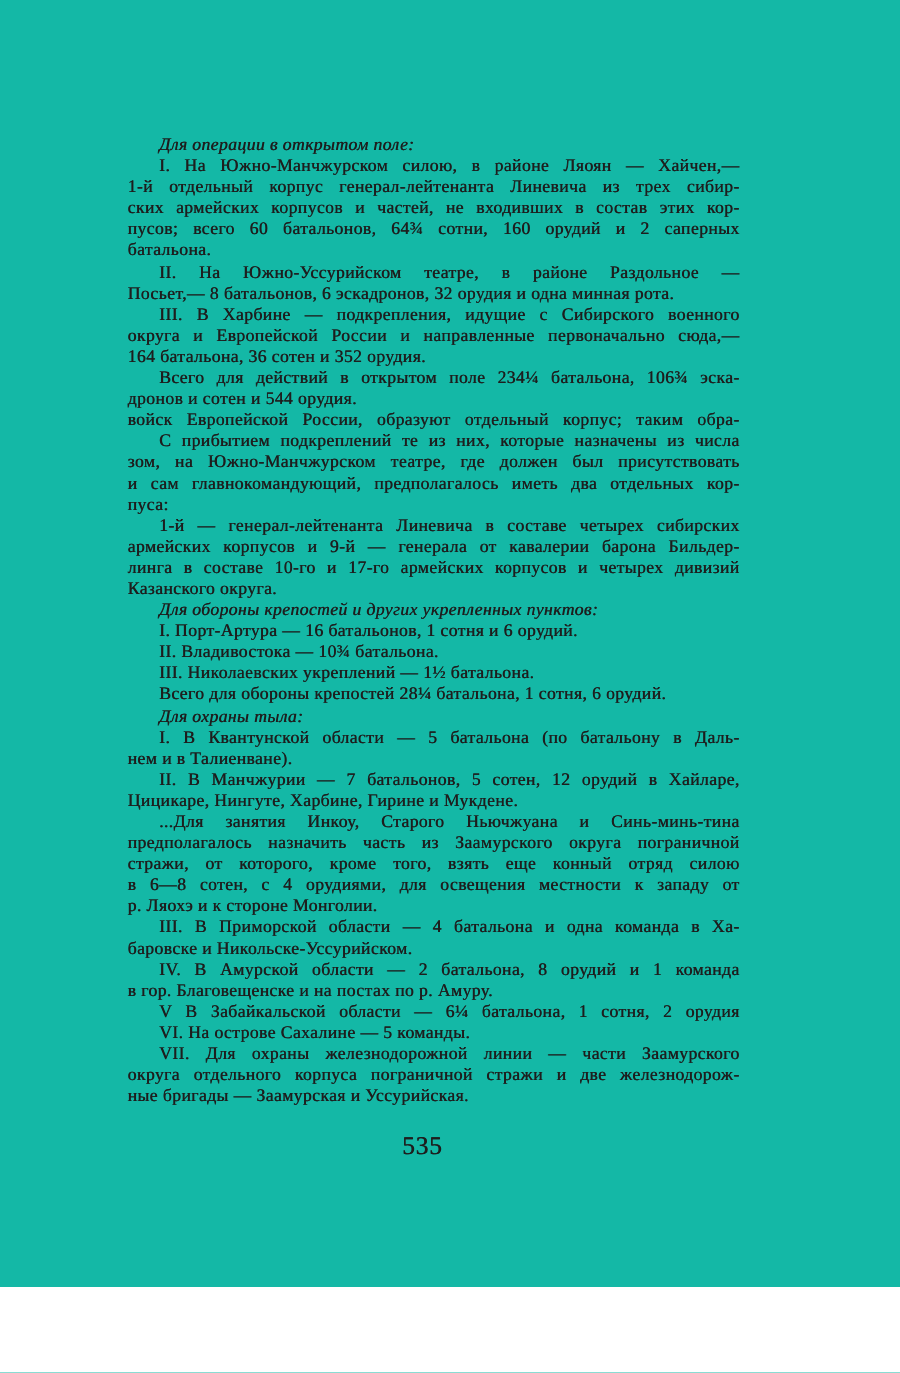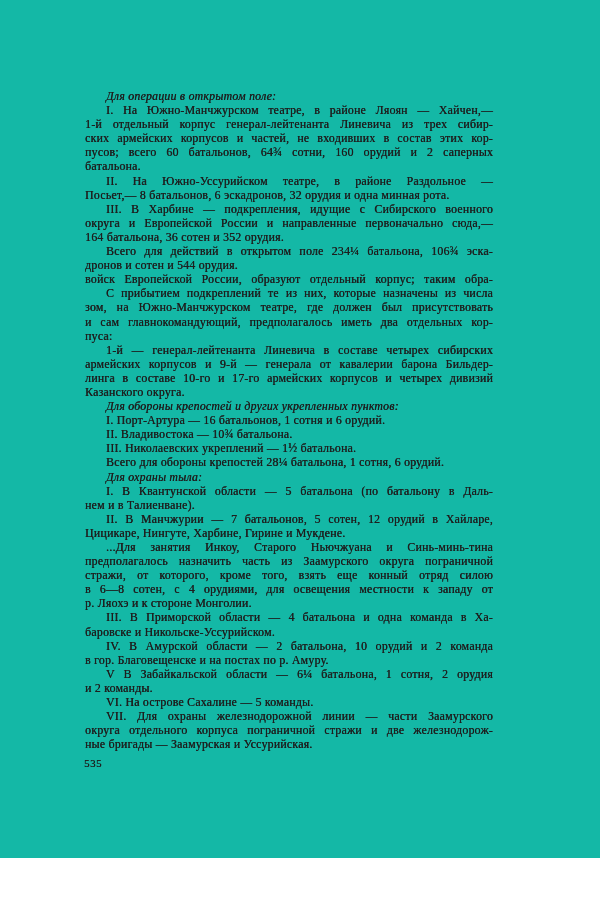--- a/index.html
+++ b/index.html
@@ -38,36 +38,36 @@
   }
   .line.indent {
     text-indent: 21px;
   }
   .line.italic {
     font-style: italic;
   }
   .page-number {
     position: absolute;
     top: 756px;
-    left: 84px;
+    left: 70px;
     width: 423px;
-    text-align: left;
-    font-size: 11px;
+    text-align: center;
+    font-size: 17px;
     line-height: 15px;
     letter-spacing: 0.5px;
     text-shadow: 0.3px 0 0 currentColor;
   }
 </style>
 </head>
 <body>
 
 <div class="page">
   <div class="text-block" id="text-block">
       <div class="line indent italic">Для операции в открытом поле:</div>
-      <div class="line justify indent">I. На Южно-Манчжурском театре, в районе Ляоян — Хайчен,—</div>
+      <div class="line justify indent">I. На Южно-Манчжурском силою, в районе Ляоян — Хайчен,—</div>
       <div class="line justify">1-й отдельный корпус генерал-лейтенанта Линевича из трех сибир-</div>
       <div class="line justify">ских армейских корпусов и частей, не входивших в состав этих кор-</div>
       <div class="line justify">пусов; всего 60 батальонов, 64¾ сотни, 160 орудий и 2 саперных</div>
       <div class="line">батальона.</div>
       <div class="line justify indent">II. На Южно-Уссурийском театре, в районе Раздольное —</div>
       <div class="line">Посьет,— 8 батальонов, 6 эскадронов, 32 орудия и одна минная рота.</div>
       <div class="line justify indent">III. В Харбине — подкрепления, идущие с Сибирского военного</div>
       <div class="line justify">округа и Европейской России и направленные первоначально сюда,—</div>
       <div class="line">164 батальона, 36 сотен и 352 орудия.</div>
       <div class="line justify indent">Всего для действий в открытом поле 234¼ батальона, 106¾ эска-</div>
@@ -91,23 +91,22 @@
       <div class="line">нем и в Талиенване).</div>
       <div class="line justify indent">II. В Манчжурии — 7 батальонов, 5 сотен, 12 орудий в Хайларе,</div>
       <div class="line">Цицикаре, Нингуте, Харбине, Гирине и Мукдене.</div>
       <div class="line justify indent">...Для занятия Инкоу, Старого Ньючжуана и Синь-минь-тина</div>
       <div class="line justify">предполагалось назначить часть из Заамурского округа пограничной</div>
       <div class="line justify">стражи, от которого, кроме того, взять еще конный отряд силою</div>
       <div class="line justify">в 6—8 сотен, с 4 орудиями, для освещения местности к западу от</div>
       <div class="line">р. Ляохэ и к стороне Монголии.</div>
       <div class="line justify indent">III. В Приморской области — 4 батальона и одна команда в Ха-</div>
       <div class="line">баровске и Никольске-Уссурийском.</div>
-      <div class="line justify indent">IV. В Амурской области — 2 батальона, 10 орудий и 2 команда</div>
+      <div class="line justify indent">IV. В Амурской области — 2 батальона, 8 орудий и 1 команда</div>
       <div class="line">в гор. Благовещенске и на постах по р. Амуру.</div>
       <div class="line justify indent">V В Забайкальской области — 6¼ батальона, 1 сотня, 2 орудия</div>
-      <div class="line">и 2 команды.</div>
       <div class="line indent">VI. На острове Сахалине — 5 команды.</div>
       <div class="line justify indent">VII. Для охраны железнодорожной линии — части Заамурского</div>
       <div class="line justify">округа отдельного корпуса пограничной стражи и две железнодорож-</div>
       <div class="line">ные бригады — Заамурская и Уссурийская.</div>
     </div>
   <div class="page-number">535</div>
 </div>
 
 </body></html>

